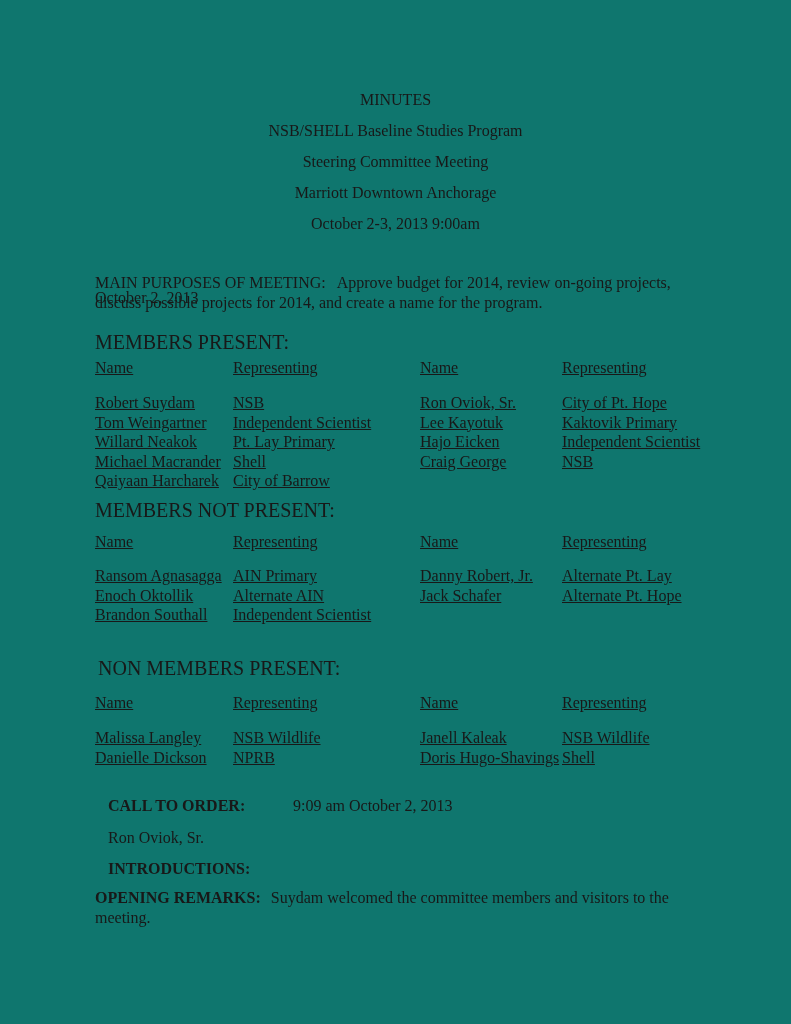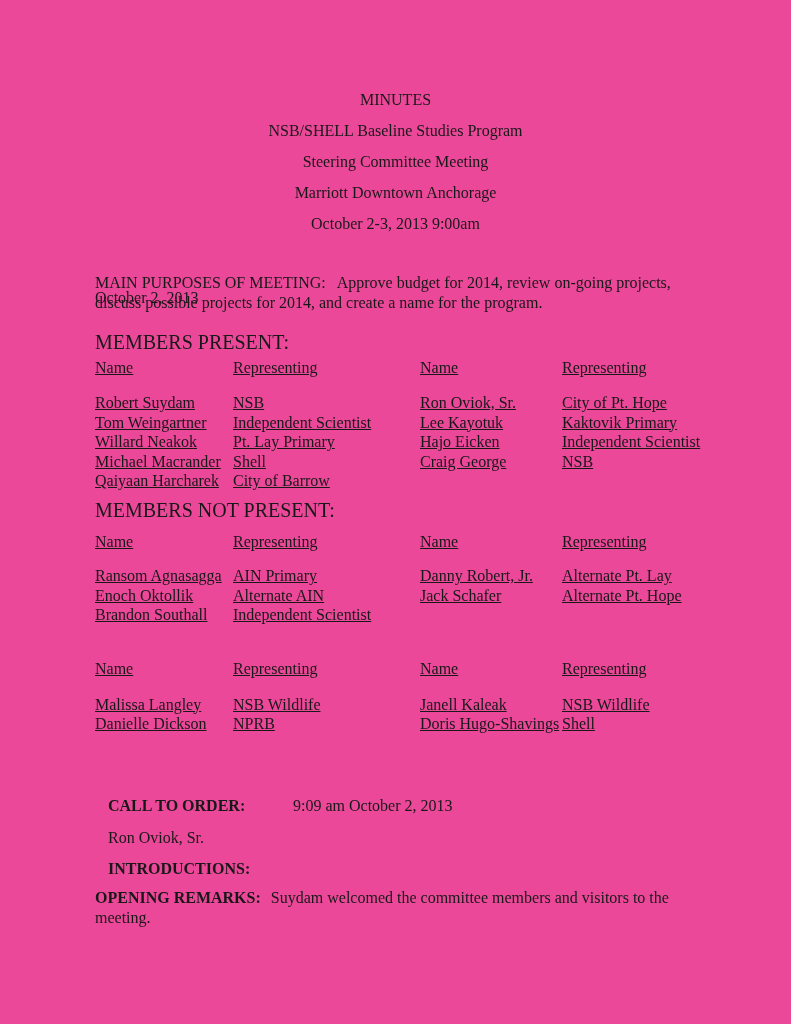--- a/index.html
+++ b/index.html
@@ -1,20 +1,20 @@
 <!DOCTYPE html>
 <html><head>
 <meta charset="utf-8">
 <style>
   html, body { margin: 0; padding: 0; background: #ffffff; }
   .page {
     position: relative;
     width: 791px;
     height: 1024px;
-    background: #ec4899;
+    background: #0f766e;
     color: #181818;
     font-family: "Liberation Serif", "DejaVu Serif", serif;
     font-size: 16px;
     line-height: 19.5px;
     overflow: hidden;
   }
 
   
   .title-block {
     position: absolute;
@@ -161,20 +161,21 @@
       <div>Alternate Pt. Hope</div>
 
       <div>Brandon Southall</div>
       <div>Independent Scientist</div>
       <div></div>
       <div></div>
     </div>
   </section>
 
   <section class="roster s3">
+    <h2>NON MEMBERS PRESENT:</h2>
     <div class="grid hdr">
       <div>Name</div>
       <div>Representing</div>
       <div>Name</div>
       <div>Representing</div>
     </div>
     <div class="grid">
       <div>Malissa Langley</div>
       <div>NSB Wildlife</div>
       <div>Janell Kaleak</div>

